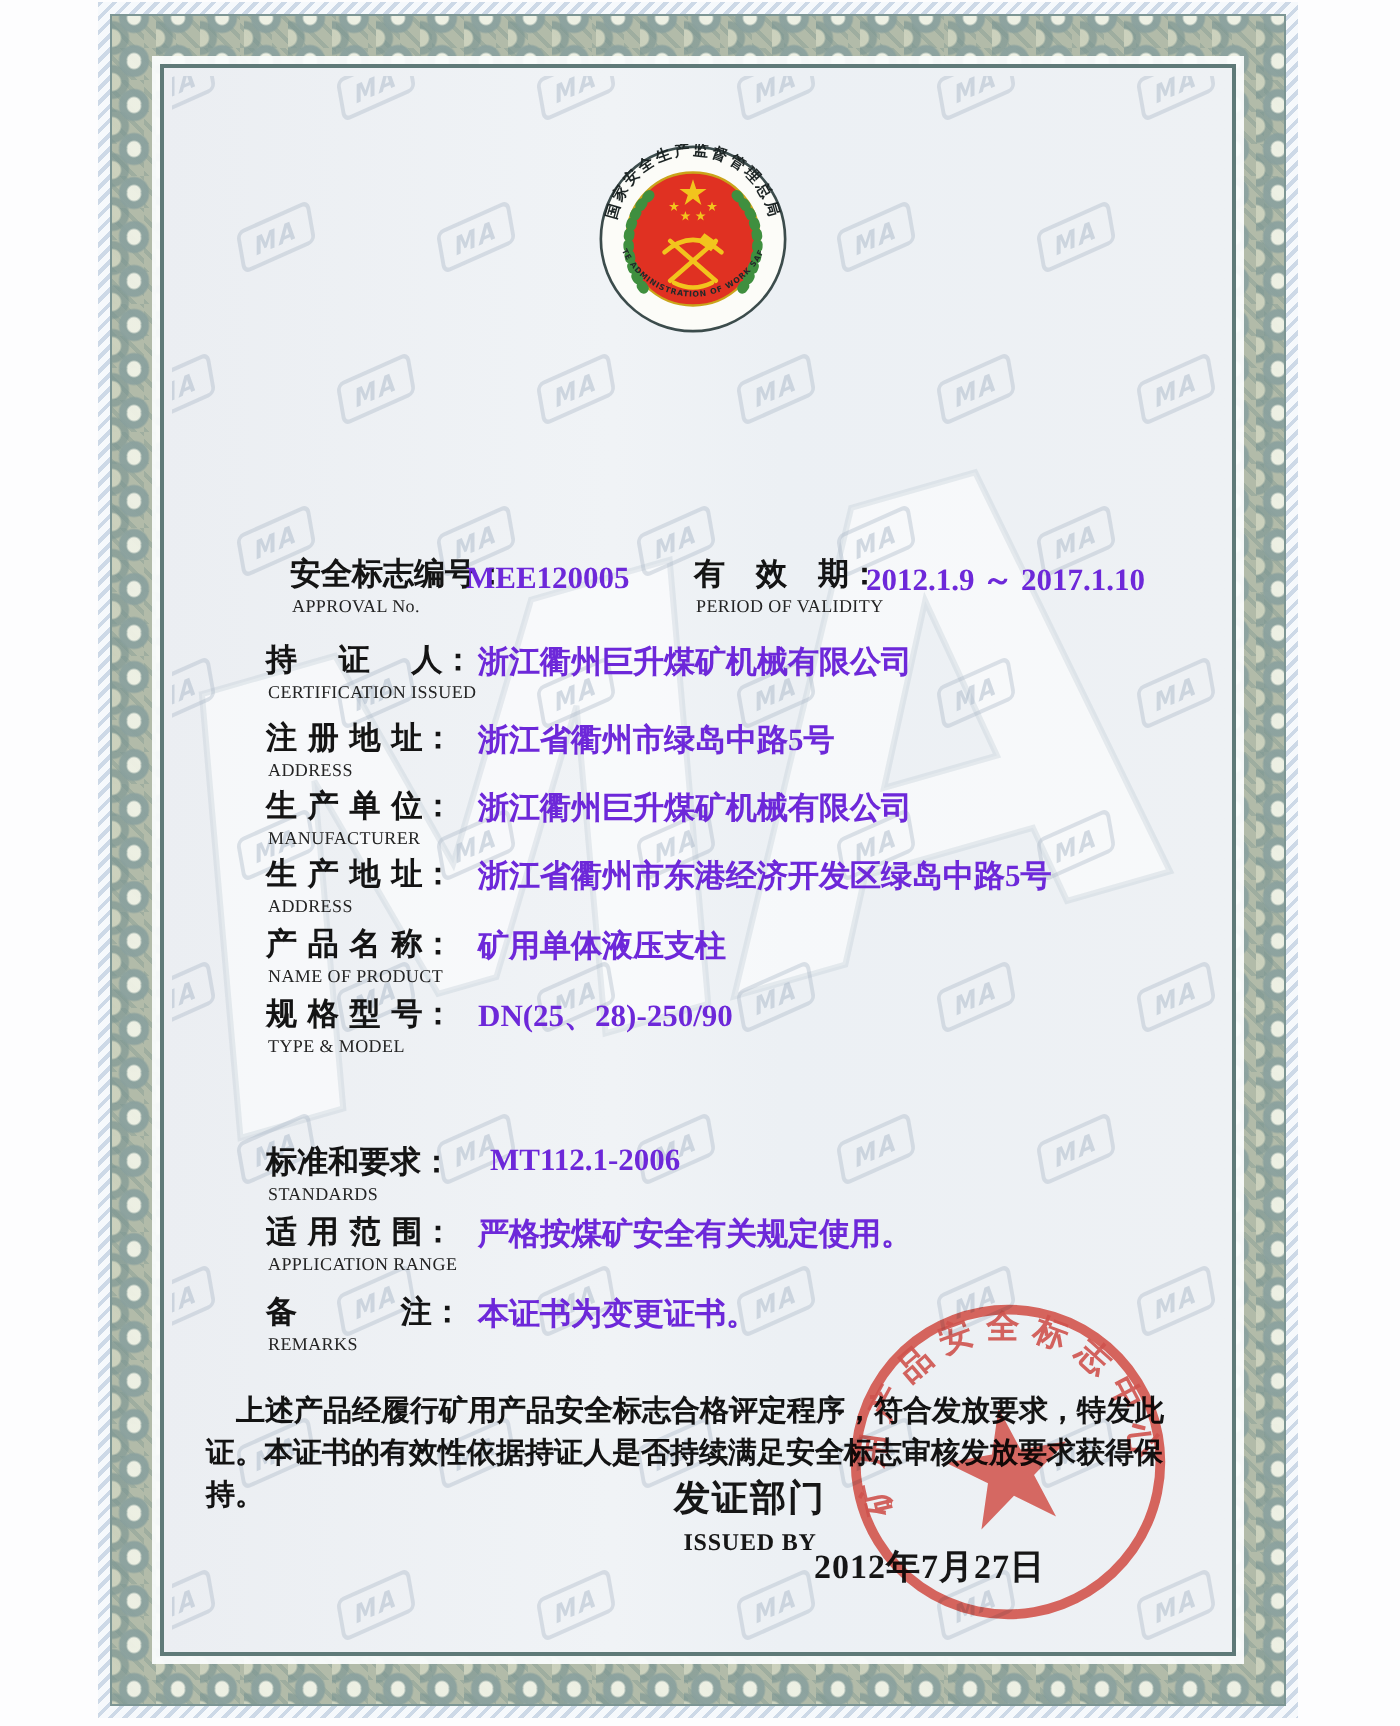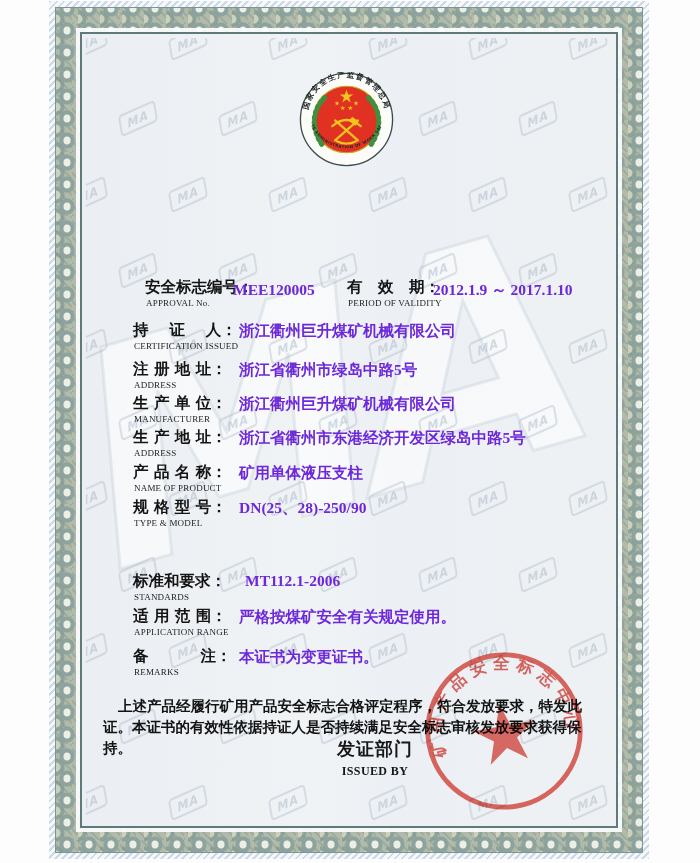--- a/index.html
+++ b/index.html
@@ -237,20 +237,21 @@
       <span class="fsub">REMARKS</span>
       <span class="fvalue">本证书为变更证书。</span>
     </div>
 
     <div class="decl">上述产品经履行矿用产品安全标志合格评定程序，符合发放要求，特发此证。本证书的有效性依据持证人是否持续满足安全标志审核发放要求获得保持。</div>
 
     <div class="issued">
       <div class="issued-zh">发证部门</div>
       <div class="issued-en">ISSUED BY</div>
     </div>
+    <div class="issue-date">2012年7月27日</div>
 
   </div>
 
   <svg class="seal" viewBox="0 0 170 170">
     <defs>
       <path id="sealStar" d="M0,-10 L2.25,-3.09 L9.51,-3.09 L3.63,1.18 L5.88,8.09 L0,3.82 L-5.88,8.09 L-3.63,1.18 L-9.51,-3.09 L-2.25,-3.09 Z"></path>
       <path id="sealArc" d="M24.8,107 A64,64 0 1 1 145.2,107" fill="none"></path>
     </defs>
     <circle cx="85" cy="85" r="78" fill="none" stroke="#e2544a" stroke-width="5" opacity=".95"></circle>
     <use href="#sealStar" transform="translate(85,90) scale(3.3)" fill="#e2544a" opacity=".92"></use>

